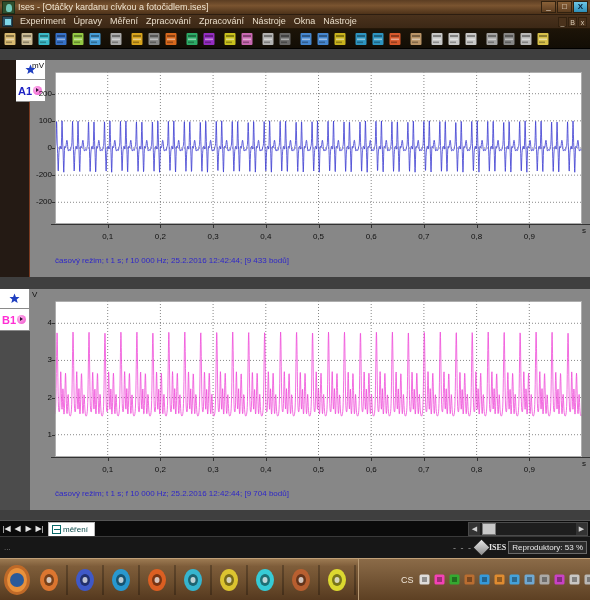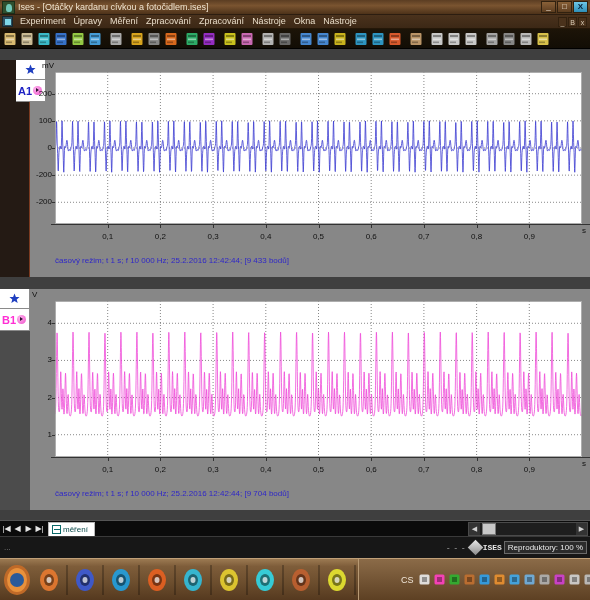--- a/index.html
+++ b/index.html
@@ -167,21 +167,21 @@
     position:absolute; left:0; top:536px; width:590px; height:22px;
     background:#171717; display:flex; align-items:center; border-top:1px solid #3a3a3a;
   }
   .sb-left { color:#888; font-size:8px; padding-left:4px; }
   .sb-dots { margin-left:auto; color:#9a9a9a; font-size:9px; padding-right:4px; letter-spacing:1px;}
   .ises-logo { display:flex; align-items:center; gap:2px; padding-right:2px;}
   .ises-diamond {
     width:11px;height:11px;background:linear-gradient(135deg,#e8e8e8,#8a8a8a);
     transform: rotate(45deg);
   }
-  .ises-text{font-size:8px;color:#e8e8e8;font-family:Liberation Mono, monospace;font-weight:bold;}
+  .ises-text{font-size:8px;color:#e8e8e8;font-family:Liberation Serif, serif;font-weight:bold;}
   .tooltip {
     background:#2b2b2b; color:#e8e8e8; font-size:8px; border:1px solid #6a6a6a;
     padding:1px 3px; margin-right:3px; white-space:nowrap;
   }
 
   
   .taskbar {
     position:absolute; left:0; top:558px; width:590px; height:42px;
     background: linear-gradient(to bottom,#9c7a52 0%, #7e5d3a 18%, #6b4d2d 60%, #55391f 100%);
     display:flex; align-items:center;
@@ -500,21 +500,21 @@
           <svg width="11" height="11" viewBox="0 0 11 11">
             <polygon points="5.5,0.5 6.9,3.9 10.5,4.1 7.7,6.4 8.7,10 5.5,8 2.3,10 3.3,6.4 0.5,4.1 4.1,3.9" fill="#1f3fc0"></polygon>
           </svg>
         </div>
         <div class="chan-box">
           <span class="chan-label a1">A1</span>
           <span class="chan-dot"></span>
         </div>
       </div>
       <div class="plotwrap">
-        <div class="yunit" style="left:12px; top:1px;">mV</div>
+        <div class="yunit" style="left:2px; top:1px;">mV</div>
         <div class="xunit" style="right:4px; top:166px;">s</div>
         <svg id="chart-a1" class="plotbox" style="left:25px; top:12px; width:527px; height:152px; background:transparent;" width="527" height="152" viewBox="0 0 527 152">
             <rect x="0" y="0" width="527" height="152" fill="#ffffff"></rect>
             <line x1="0" x2="527" y1="130.28571428571428" y2="130.28571428571428" stroke="#555" stroke-width="0.7" stroke-dasharray="1,2"></line>
             <line x1="0" x2="527" y1="103.14285714285714" y2="103.14285714285714" stroke="#555" stroke-width="0.7" stroke-dasharray="1,2"></line>
             <line x1="0" x2="527" y1="76" y2="76" stroke="#555" stroke-width="0.7" stroke-dasharray="1,2"></line>
             <line x1="0" x2="527" y1="48.85714285714285" y2="48.85714285714285" stroke="#555" stroke-width="0.7" stroke-dasharray="1,2"></line>
             <line x1="0" x2="527" y1="21.714285714285722" y2="21.714285714285722" stroke="#555" stroke-width="0.7" stroke-dasharray="1,2"></line>
             <line x1="52.7" x2="52.7" y1="0" y2="152" stroke="#555" stroke-width="0.7" stroke-dasharray="1,2"></line>
             <line x1="105.4" x2="105.4" y1="0" y2="152" stroke="#555" stroke-width="0.7" stroke-dasharray="1,2"></line>
@@ -652,21 +652,21 @@
     </div>
   </div>
 
   <div class="statusbar">
     <span class="sb-left">...</span>
     <span class="sb-dots">- - -</span>
     <span class="ises-logo">
       <span class="ises-diamond"></span>
       <span class="ises-text">ISES</span>
     </span>
-    <span class="tooltip">Reproduktory: 100 %</span>
+    <span class="tooltip">Reproduktory: 53 %</span>
   </div>
 
   <div class="taskbar">
     <div class="startbtn">
       <svg width="30" height="32" viewBox="0 0 30 32">
         <ellipse cx="15" cy="16" rx="13" ry="15" fill="#c06a28"></ellipse>
         <ellipse cx="15" cy="16" rx="10" ry="12" fill="#e8913c"></ellipse>
         <circle cx="15" cy="16" r="7" fill="#2a5a9a"></circle>
         <path d="M15 9 Q20 13 15 16 Q10 19 15 23 Q10 19 15 16 Q20 13 15 9" fill="#e8e8e8"></path>
       </svg>

